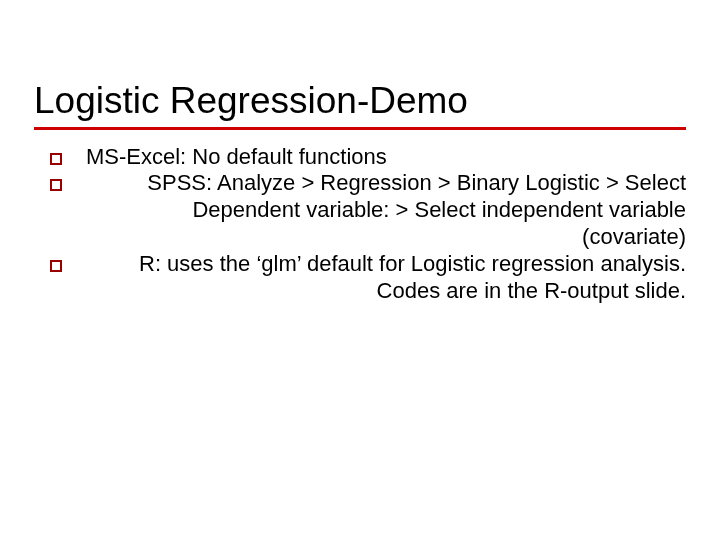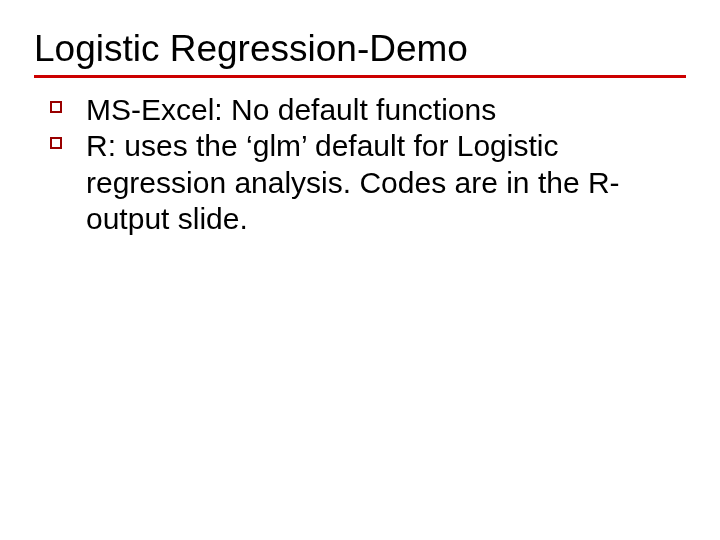--- a/index.html
+++ b/index.html
@@ -8,21 +8,21 @@
     width: 720px;
     height: 540px;
     background: #ffffff;
     font-family: Verdana, Geneva, sans-serif;
     overflow: hidden;
   }
   .slide {
     width: 720px;
     height: 540px;
     box-sizing: border-box;
-    padding: 28px 34px 34px 34px;
+    padding: 80px 34px 34px 34px;
     color: #000000;
   }
   .title {
     font-size: 37px;
     line-height: 1.15;
     margin: 0 0 4px 0;
     font-weight: normal;
   }
   .title-rule {
     height: 3px;
@@ -41,35 +41,40 @@
     flex: 0 0 auto;
     width: 12px;
     height: 12px;
     border: 2px solid #990000;
     box-sizing: border-box;
     margin-top: 9px;
     margin-left: 14px;
     margin-right: 24px;
   }
   .bullet-text {
-    font-size: 30px;
+    font-size: 22px;
     line-height: 1.22;
     max-width: 600px;
+    text-align: right;
   }
 </style>
 </head>
 <body>
 
 <div class="slide">
   <h1 class="title">Logistic Regression-Demo</h1>
   <div class="title-rule"></div>
 
   <div class="body">
     <div class="bullet-row">
       <div class="bullet-marker"></div>
       <div class="bullet-text">MS-Excel: No default functions</div>
     </div>
     <div class="bullet-row">
       <div class="bullet-marker"></div>
+      <div class="bullet-text">SPSS: Analyze &gt; Regression &gt; Binary Logistic &gt; Select Dependent variable: &gt; Select independent variable (covariate)</div>
+    </div>
+    <div class="bullet-row">
+      <div class="bullet-marker"></div>
       <div class="bullet-text">R: uses the ‘glm’ default for Logistic regression analysis. Codes are in the R-output slide.</div>
     </div>
   </div>
 </div>
 
 </body></html>

